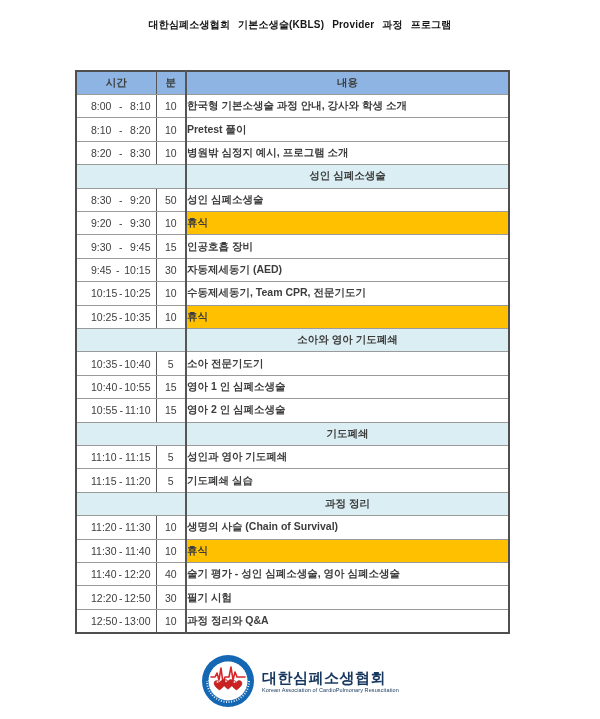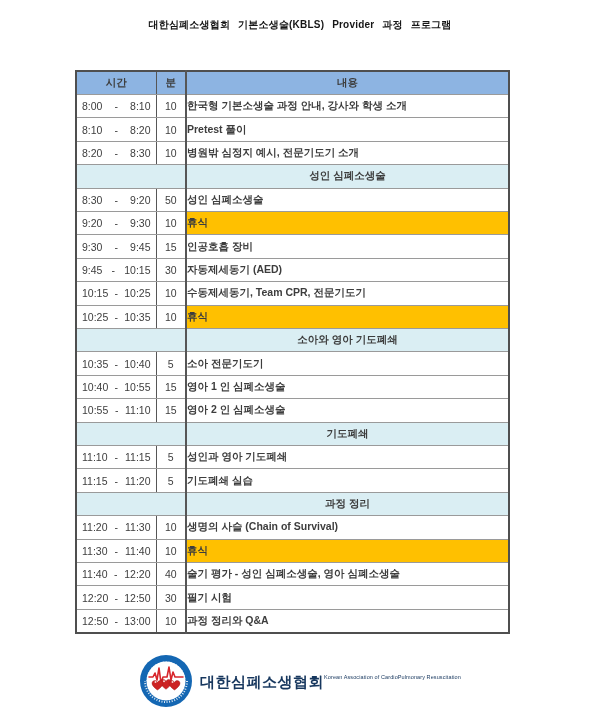--- a/index.html
+++ b/index.html
@@ -27,32 +27,33 @@
   thead td {
     background:#8DB4E2; text-align:center; font-weight:bold; font-size:11px;
     color:#1d1d1d; border-bottom:2px solid #4f4f4f;
   }
   td.c-time  { border-right:1px solid #565656; }
   td.c-min   { border-right:2px solid #565656; text-align:center; }
   td.c-merge { border-right:2px solid #565656; }
   .time-flex {
     display:flex; justify-content:space-between; align-items:center;
     padding:0 5px;
+    margin-left:9px;
   }
   td.c-content {
     padding-left:10px; font-weight:bold; font-size:11px; color:#2b2b2b;
   }
   td.section-bg { background:#DAEEF3; }
   td.section-label { text-align:center; padding-left:0; }
   td.break-bg { background:#FFC000; text-align:left; padding-left:0; color:#222; }
   .footer {
     position:absolute; left:0; top:654px; width:600px;
     display:flex; justify-content:center; align-items:center; gap:7px;
   }
-  .org-text { display:flex; flex-direction:row; justify-content:center; }
+  .org-text { display:flex; flex-direction:column; justify-content:center; }
   .org-name {
     font-size:15px; font-weight:bold; color:#17375E; letter-spacing:0.5px;
     line-height:17px;
   }
   .org-name-en {
     font-size:5.5px; color:#17375E; letter-spacing:0.1px; line-height:8px;
   }
 </style>
 </head>
 <body>
@@ -97,21 +98,21 @@
       </tr>
       <tr>
         <td class="c-time">
           <div class="time-flex">
             <span>8:20</span>
             <span>-</span>
             <span>8:30</span>
           </div>
         </td>
         <td class="c-min">10</td>
-        <td class="c-content">병원밖 심정지 예시, 전문기도기 소개</td>
+        <td class="c-content">병원밖 심정지 예시, 프로그램 소개</td>
       </tr>
       <tr>
         <td class="c-merge section-bg" colspan="2"></td>
         <td class="c-content section-bg section-label">성인 심폐소생술</td>
       </tr>
       <tr>
         <td class="c-time">
           <div class="time-flex">
             <span>8:30</span>
             <span>-</span>

